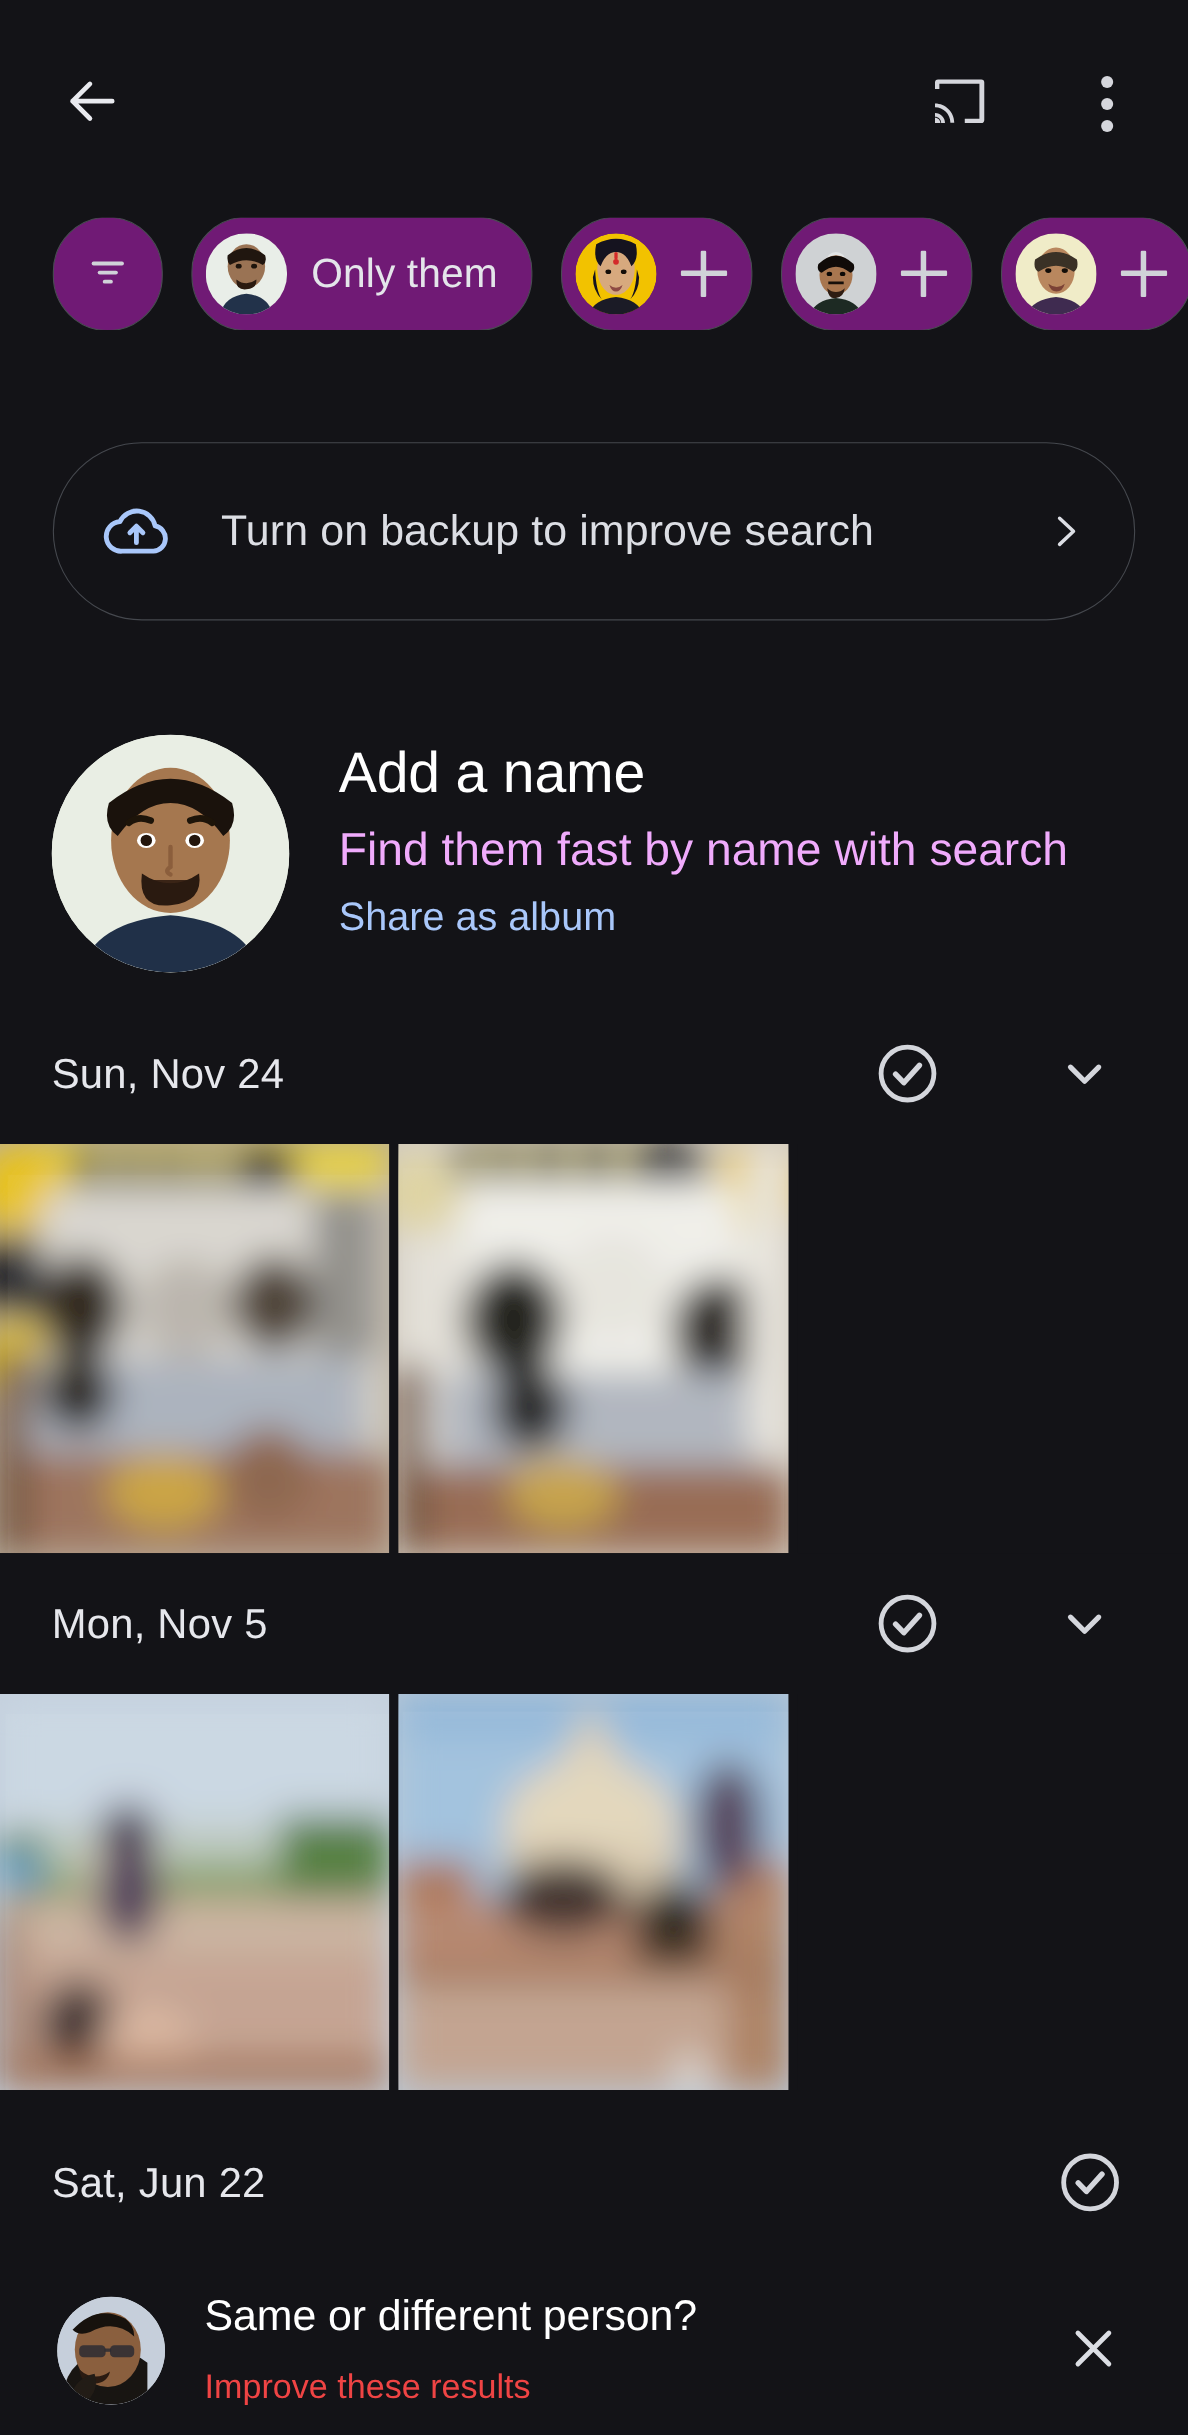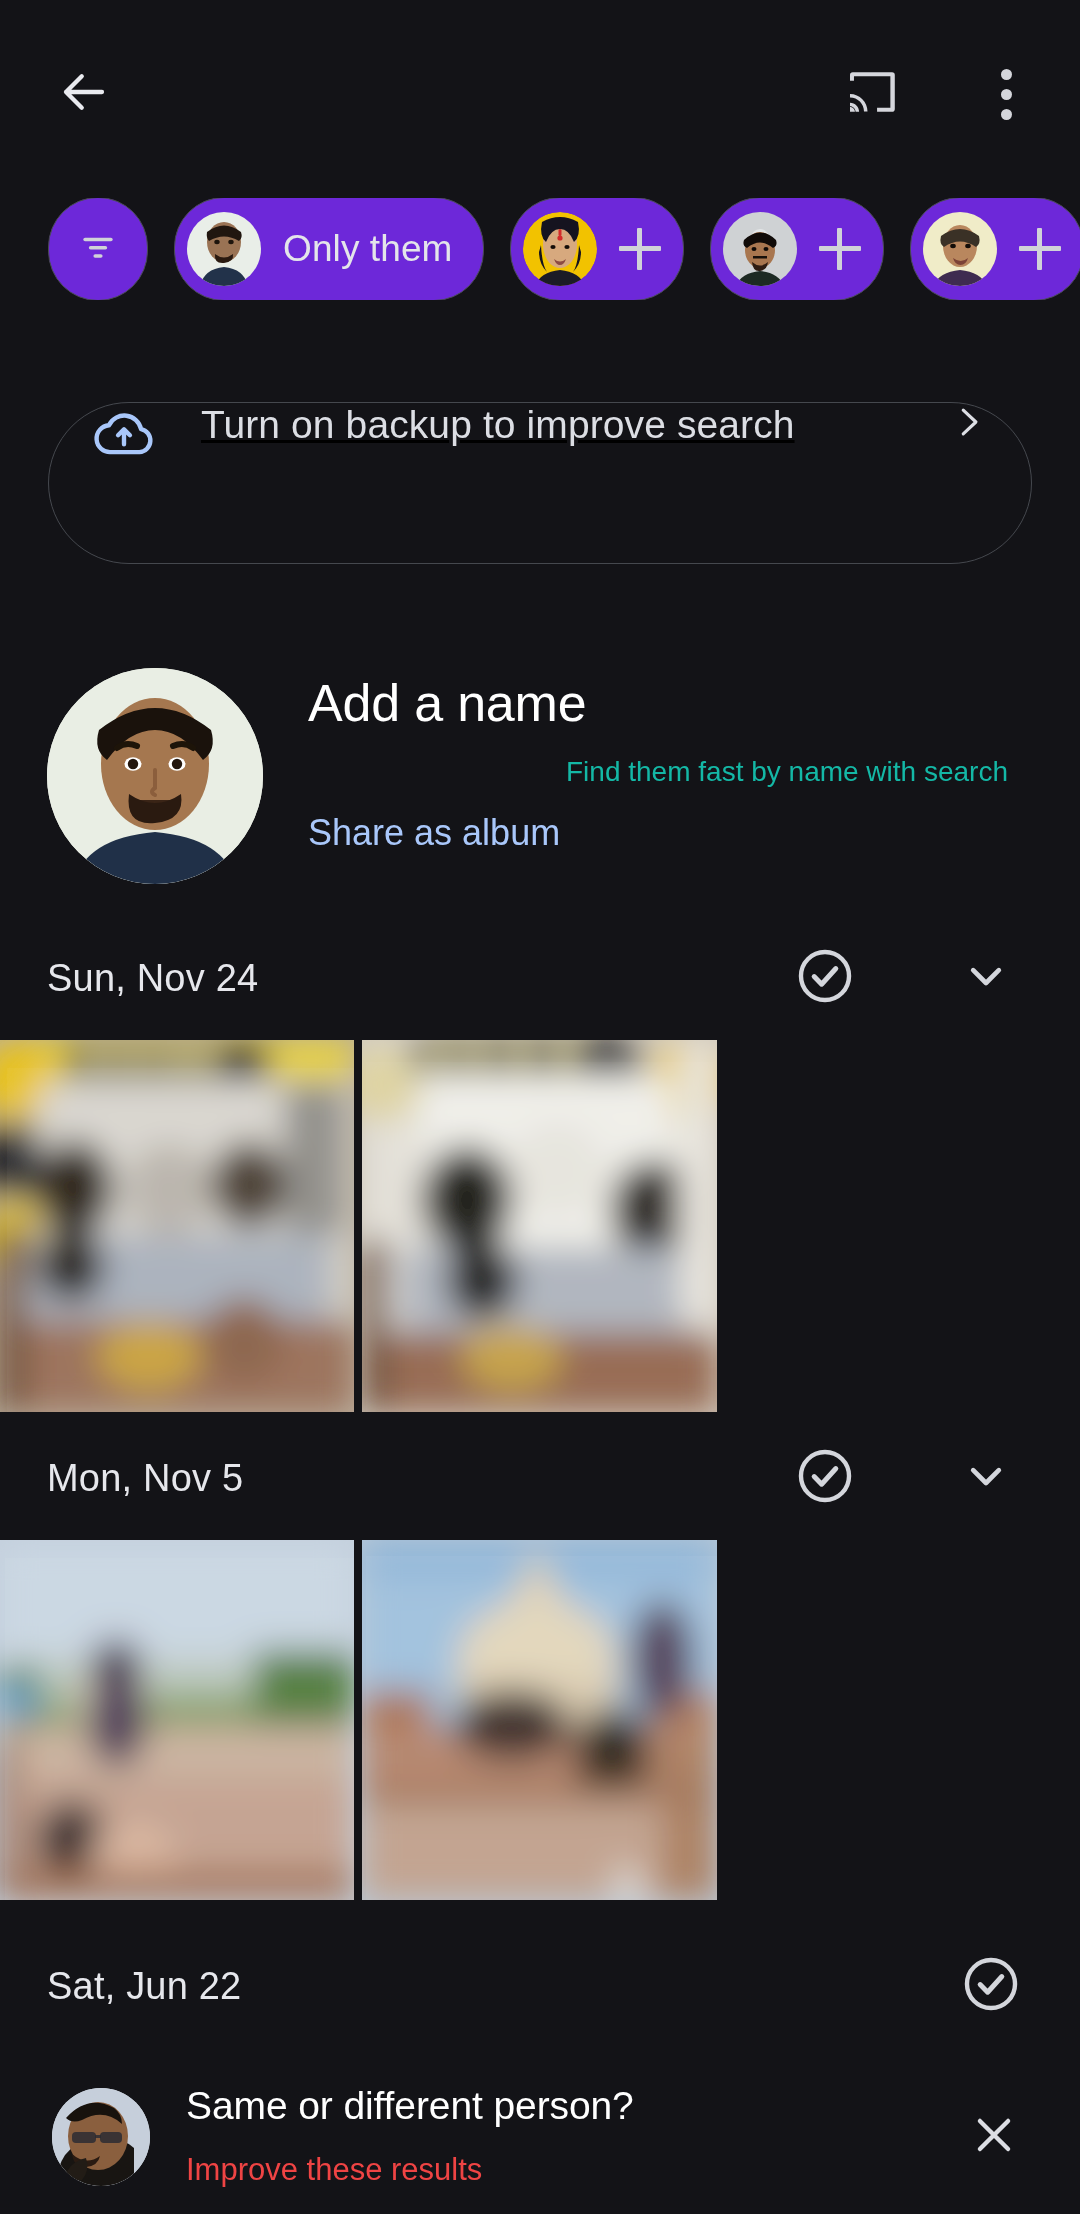--- a/index.html
+++ b/index.html
@@ -32,21 +32,21 @@
   .dot3 i { display: block; width: 11px; height: 11px; border-radius: 50%; background: #d5d6dc; }
 
   
   .chiprow {
     position: absolute; top: 198px; left: 0; width: 1080px; height: 102px;
     display: flex; align-items: center; gap: 26px; padding-left: 48px;
     overflow: hidden;
   }
   .chip {
     height: 104px; border: 1.6px solid #494c52; border-radius: 50px;
-    display: flex; align-items: center; flex: 0 0 auto; background: #6d28d9;
+    display: flex; align-items: center; flex: 0 0 auto; background: #701a75;
   }
   .chip-filter { width: 100px; justify-content: center; }
   .chip-label { padding: 0 30px 0 22px; }
   .chip-label-text {
     color: #e4e5ea; font-size: 37px; letter-spacing: .1px; white-space: nowrap;
   }
   .chip-face {
     width: 74px; height: 74px; border-radius: 50%; flex: 0 0 auto;
     margin-left: 12px; overflow: hidden; position: relative;
   }
@@ -55,38 +55,38 @@
   .plus-glyph:before, .plus-glyph:after {
     content: ""; position: absolute; background: #d0d2d8; border-radius: 1px;
   }
   .plus-glyph:before { left: 0; top: 18px; width: 42px; height: 5px; }
   .plus-glyph:after  { top: 0; left: 18px; height: 42px; width: 5px; }
 
   
   .backup {
     position: absolute; left: 48px; top: 402px; width: 984px; height: 162px;
     border: 1.5px solid #45484e; border-radius: 82px;
-    display: flex; align-items: flex-start; padding: 0 44px; text-decoration: underline;
+    display: flex; align-items: center; padding: 0 44px;
   }
   .backup-icon { width: 62px; height: 62px; flex: 0 0 auto; }
   .backup-text {
     flex: 1; color: #dcdee4; font-size: 39px; padding-left: 46px; letter-spacing: .1px;
   }
   .backup-chev { width: 38px; height: 38px; flex: 0 0 auto; }
 
   
   .nameblock { position: absolute; left: 0; top: 650px; width: 1080px; height: 240px; padding-left: 39px; }
   .name-avatar {
     position: absolute; left: 47px; top: 18px;
     width: 216px; height: 216px; border-radius: 50%;
     overflow: hidden; background: #e8eee4;
   }
   .name-texts { position: absolute; left: 308px; top: 20px; width: 700px; }
   .name-title { color: #ffffff; font-size: 52px; line-height: 66px; letter-spacing: -.2px; }
-  .name-sub { color: #14b8a6; font-size: 28px; line-height: 56px; margin-top: 8px; text-align: right; }
+  .name-sub { color: #f0abfc; font-size: 42px; line-height: 56px; margin-top: 8px; }
   .name-share { color: #a9c7fa; font-size: 36px; line-height: 56px; margin-top: 5px; }
 
   
   .dateheader { position: absolute; left: 0; width: 1080px; height: 96px; }
   .dateheader .dtext {
     position: absolute; left: 47px; top: 50%; transform: translateY(-50%);
     color: #e6e7ec; font-size: 38px; letter-spacing: .2px; white-space: nowrap;
   }
   .dateheader .sel-btn {
     position: absolute; top: 50%; transform: translateY(-50%);

